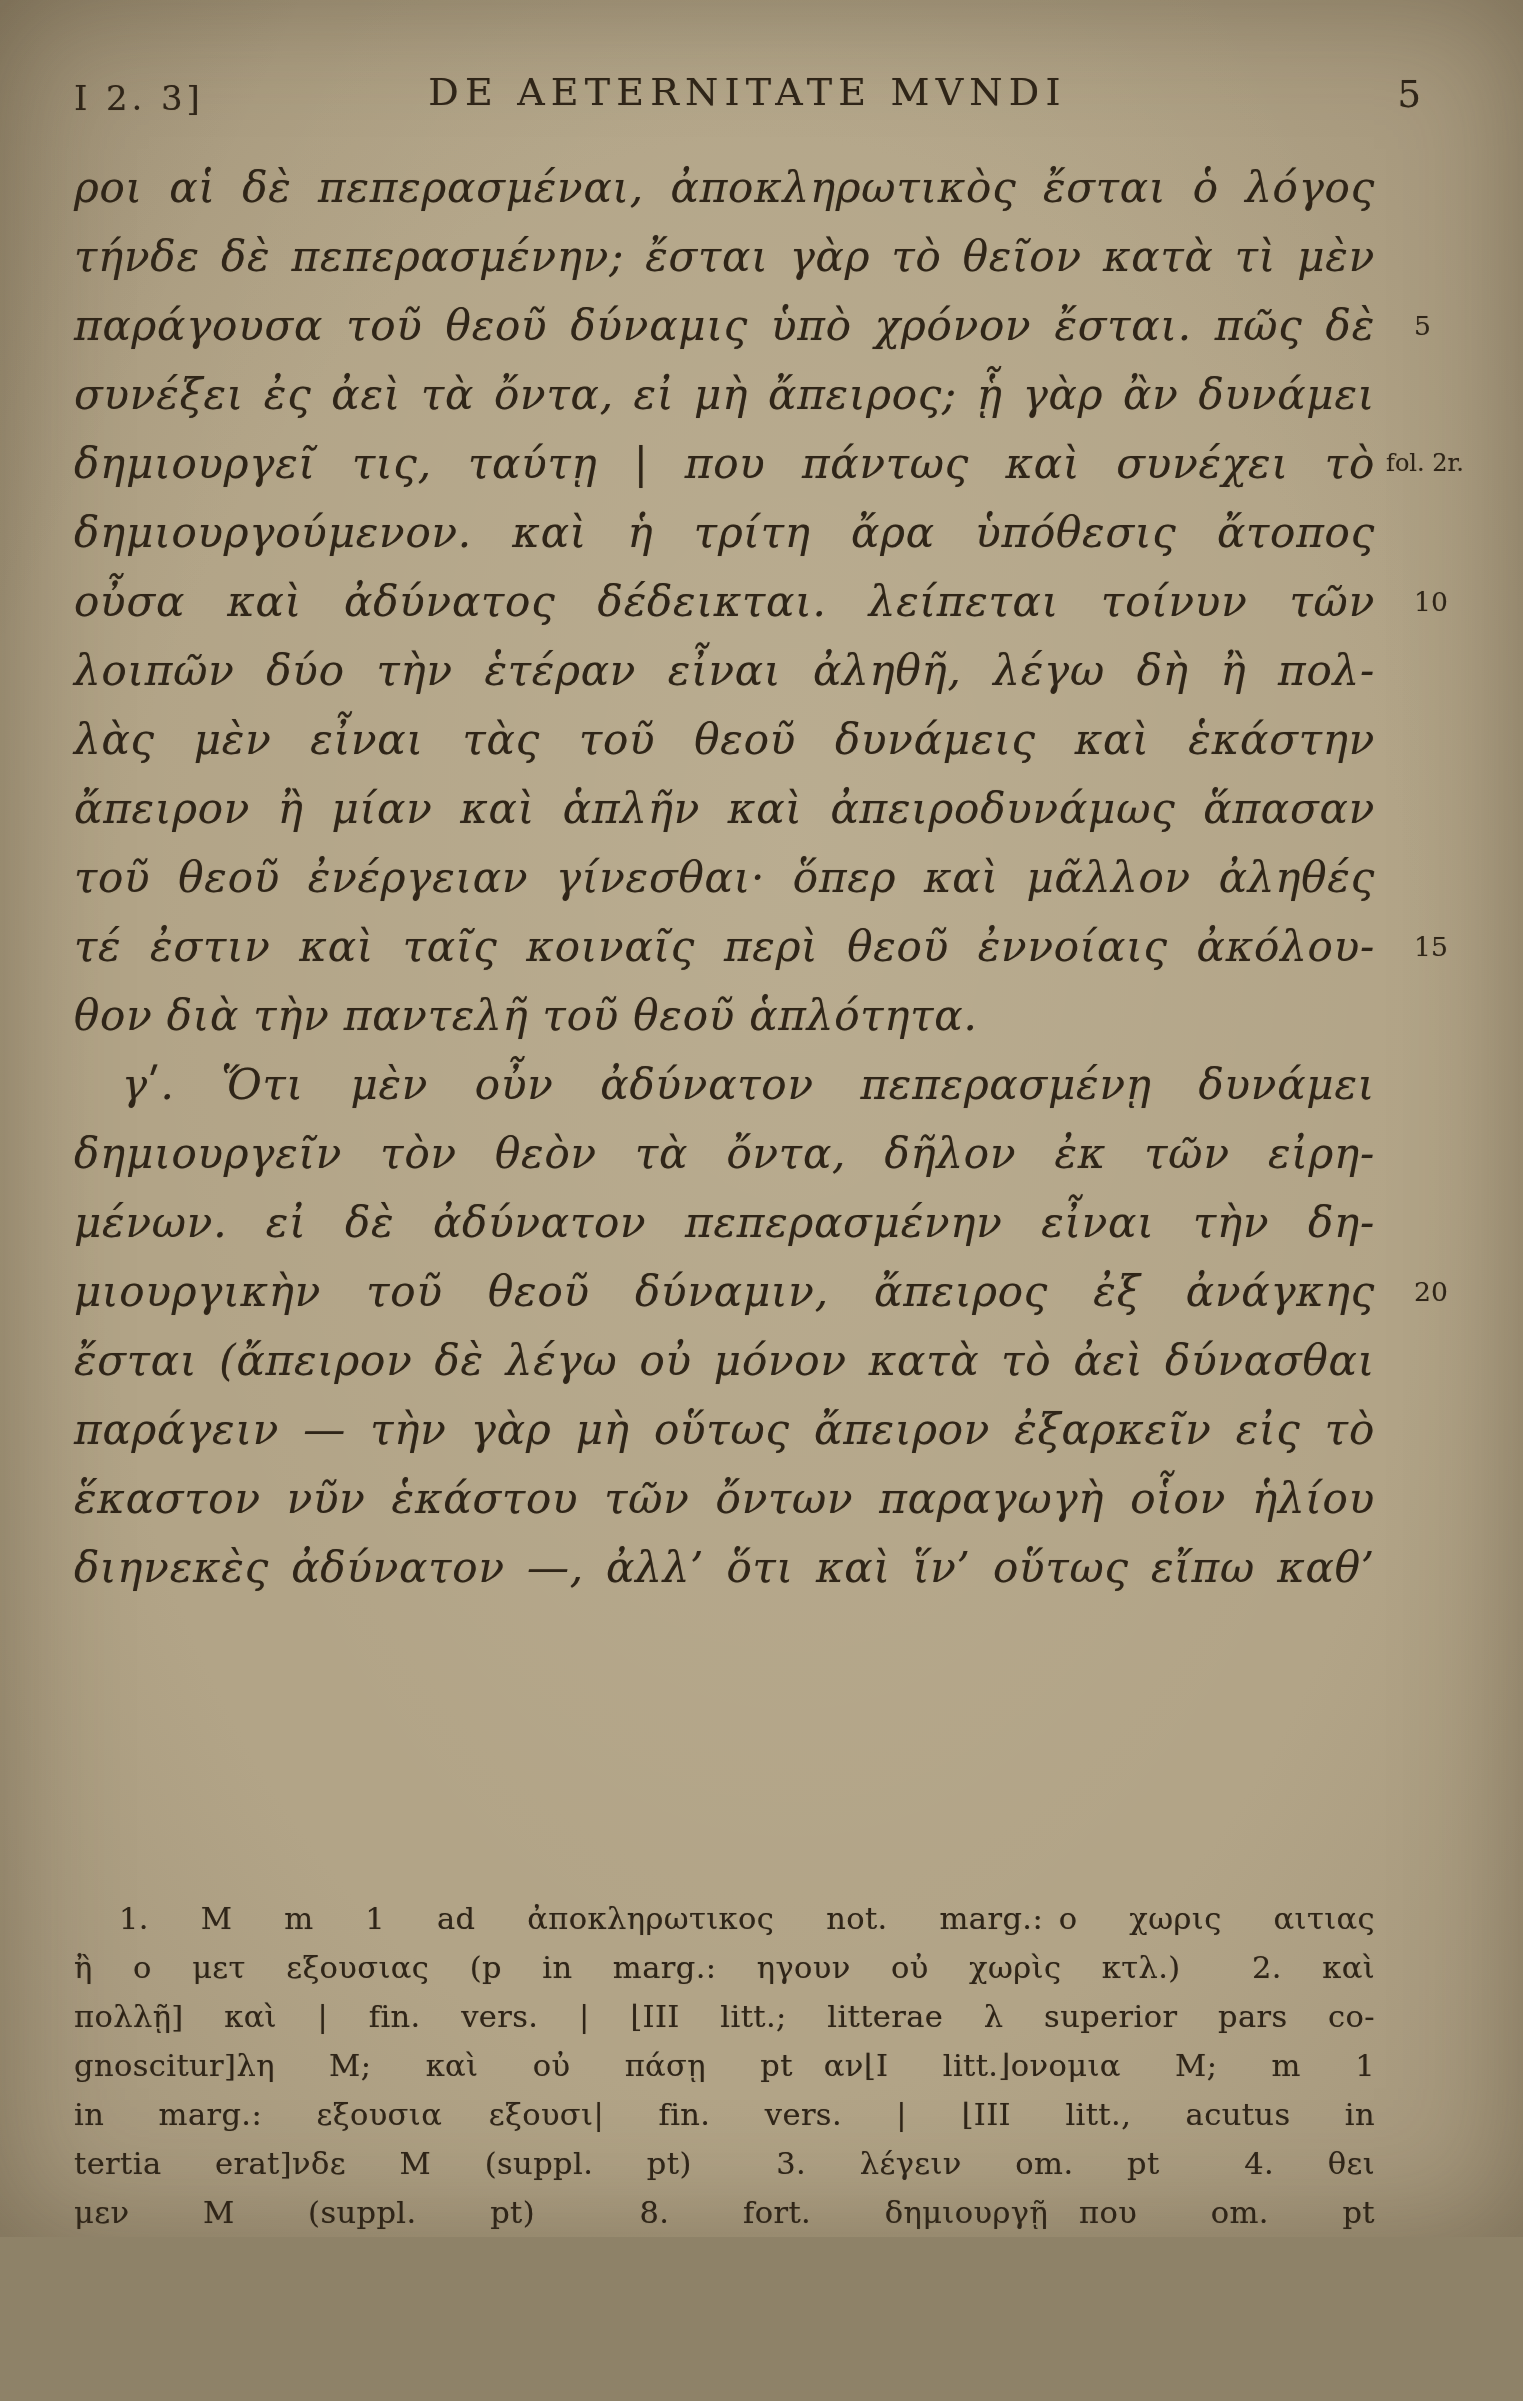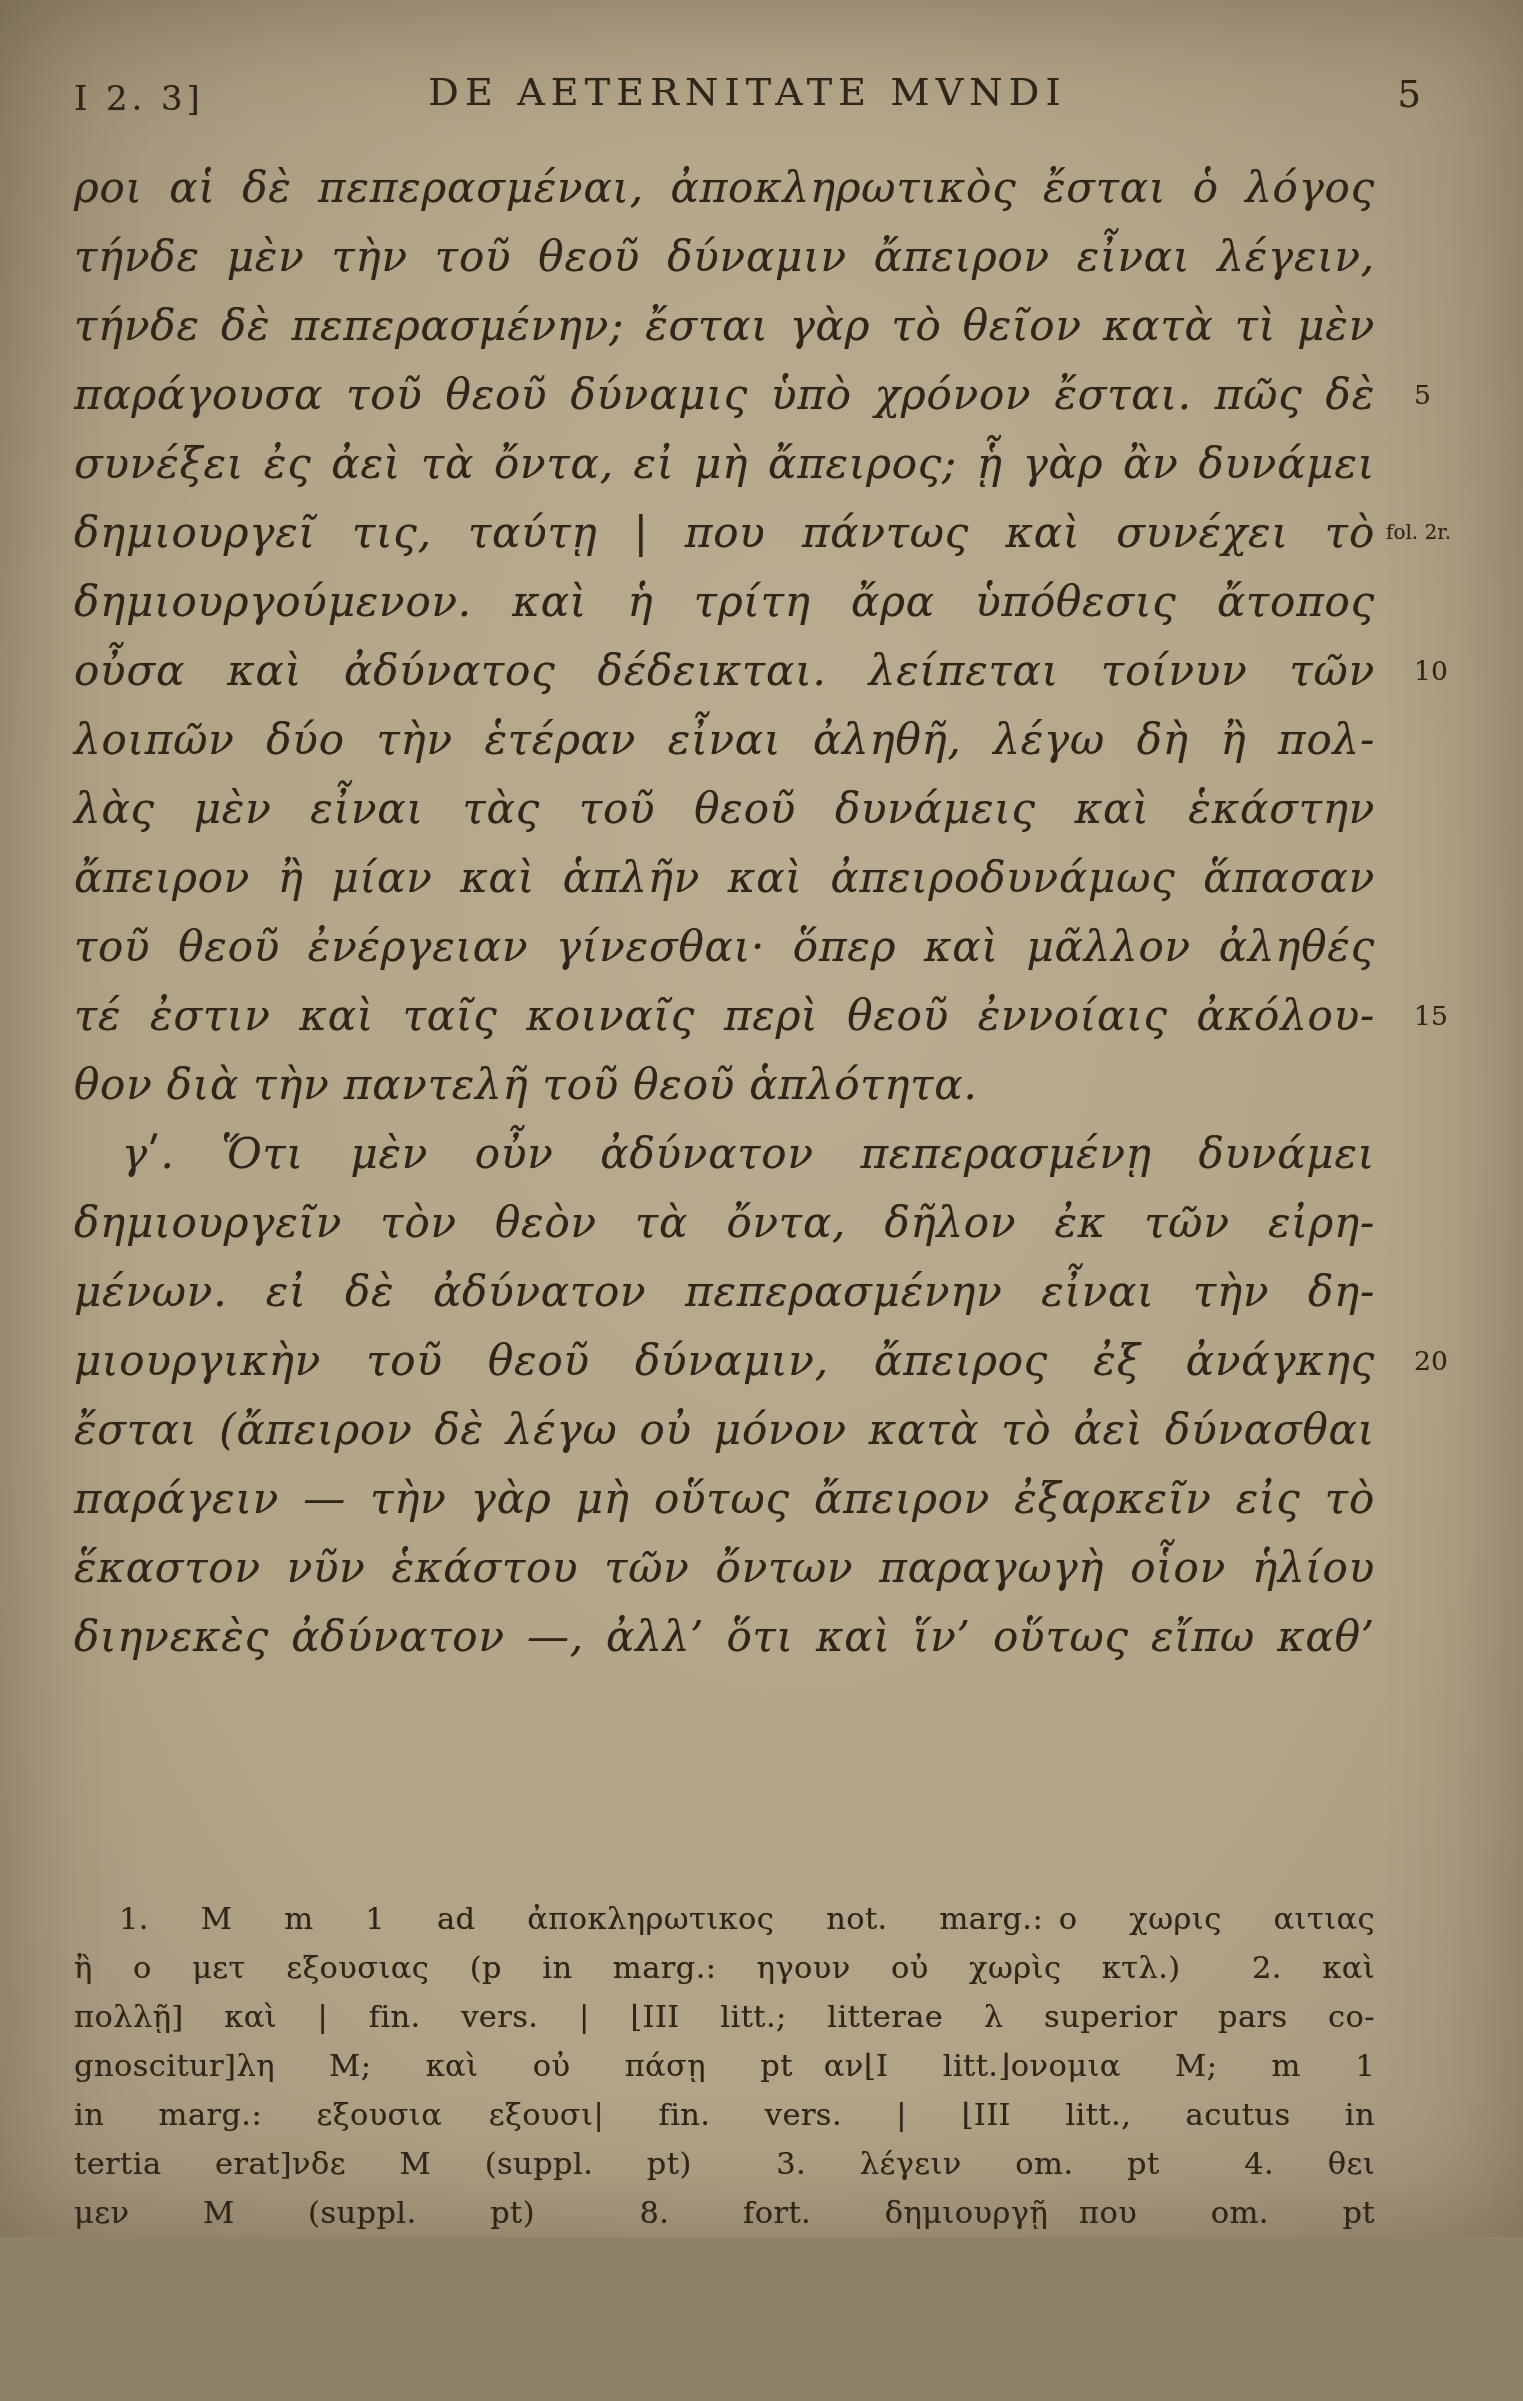--- a/index.html
+++ b/index.html
@@ -24,21 +24,21 @@
   
   .body-block{
     position:absolute;top:153px;left:74px;width:1301px;
     font-style:italic;font-size:42px;line-height:69px;letter-spacing:0.8px;
   }
   .line{position:relative;}
   .line.fill{text-align:justify;text-align-last:justify;}
   .line.indent{text-indent:48px;}
   .note{position:absolute;top:0;font-style:normal;letter-spacing:0;white-space:nowrap;}
   .note-num{left:calc(100% + 39px);font-size:26.6px;line-height:69px;}
-  .note-fol{left:calc(100% + 11px);font-size:20px;line-height:69px;}
+  .note-fol{left:calc(100% + 11px);font-size:24px;line-height:69px;}
 
   
   .apparatus{
     position:absolute;top:1894px;left:74px;width:1301px;
     font-size:30.5px;line-height:49px;letter-spacing:0.4px;
   }
   .app-line{position:relative;text-align:right;}
   .app-line.fill{text-align:justify;text-align-last:justify;}
   .app-line.indent{text-indent:45px;}
   .seg-g{}
@@ -51,21 +51,20 @@
 
 <div class="page">
   <div class="header">
     <span class="sig">I 2. 3]</span>
     <span class="title">DE AETERNITATE MVNDI</span>
     <span class="pagenum">5</span>
   </div>
 
   <div class="body-block" id="text-block">
       <div class="line fill"><span class="line-text">ροι αἱ δὲ πεπερασμέναι, ἀποκληρωτικὸς ἔσται ὁ λόγος</span></div>
-      <div class="line fill"><span class="line-text">τήνδε μὲν τὴν τοῦ θεοῦ δύναμιν ἄπειρον εἶναι λέγειν,</span></div>
       <div class="line fill"><span class="line-text">τήνδε δὲ πεπερασμένην; ἔσται γὰρ τὸ θεῖον κατὰ τὶ μὲν</span></div>
       <div class="line fill"><span class="note note-num">5</span></div>
       <div class="line fill"><span class="line-text">παράγουσα τοῦ θεοῦ δύναμις ὑπὸ χρόνον ἔσται. πῶς δὲ</span></div>
       <div class="line fill"><span class="line-text">συνέξει ἐς ἀεὶ τὰ ὄντα, εἰ μὴ ἄπειρος; ᾗ γὰρ ἂν δυνάμει</span></div>
       <div class="line fill"><span class="line-text">δημιουργεῖ τις, ταύτῃ | που πάντως καὶ συνέχει τὸ</span><span class="note note-fol">fol. 2r.</span></div>
       <div class="line fill"><span class="line-text">δημιουργούμενον. καὶ ἡ τρίτη ἄρα ὑπόθεσις ἄτοπος</span></div>
       <div class="line fill"><span class="line-text">οὖσα καὶ ἀδύνατος δέδεικται. λείπεται τοίνυν τῶν</span><span class="note note-num">10</span></div>
       <div class="line fill"><span class="line-text">λοιπῶν δύο τὴν ἑτέραν εἶναι ἀληθῆ, λέγω δὴ ἢ πολ-</span></div>
       <div class="line fill"><span class="line-text">λὰς μὲν εἶναι τὰς τοῦ θεοῦ δυνάμεις καὶ ἑκάστην</span></div>
       <div class="line fill"><span class="line-text">ἄπειρον ἢ μίαν καὶ ἁπλῆν καὶ ἀπειροδυνάμως ἅπασαν</span></div>

